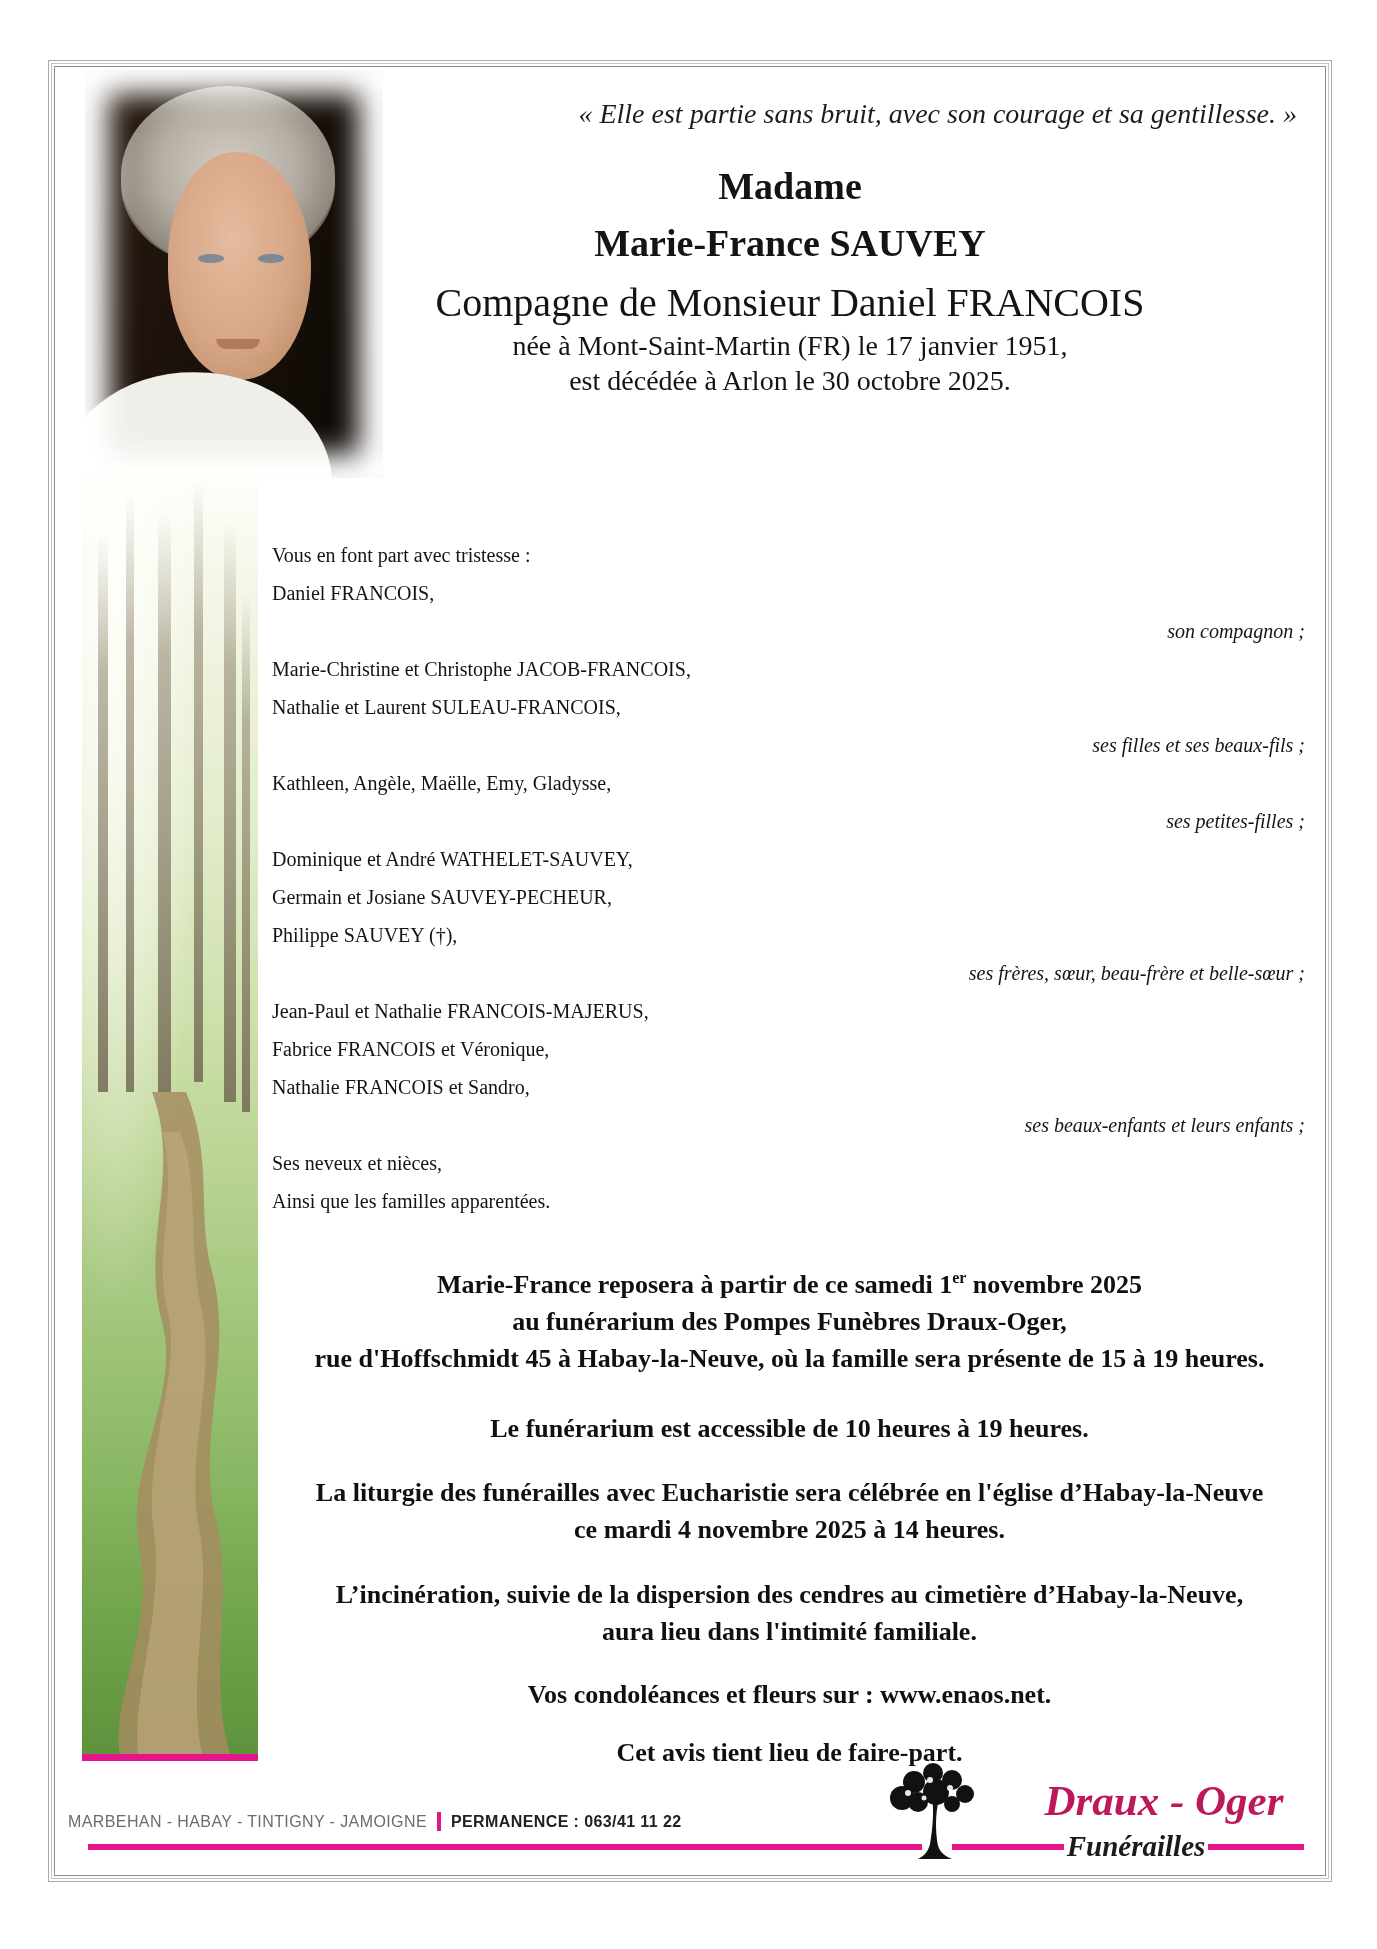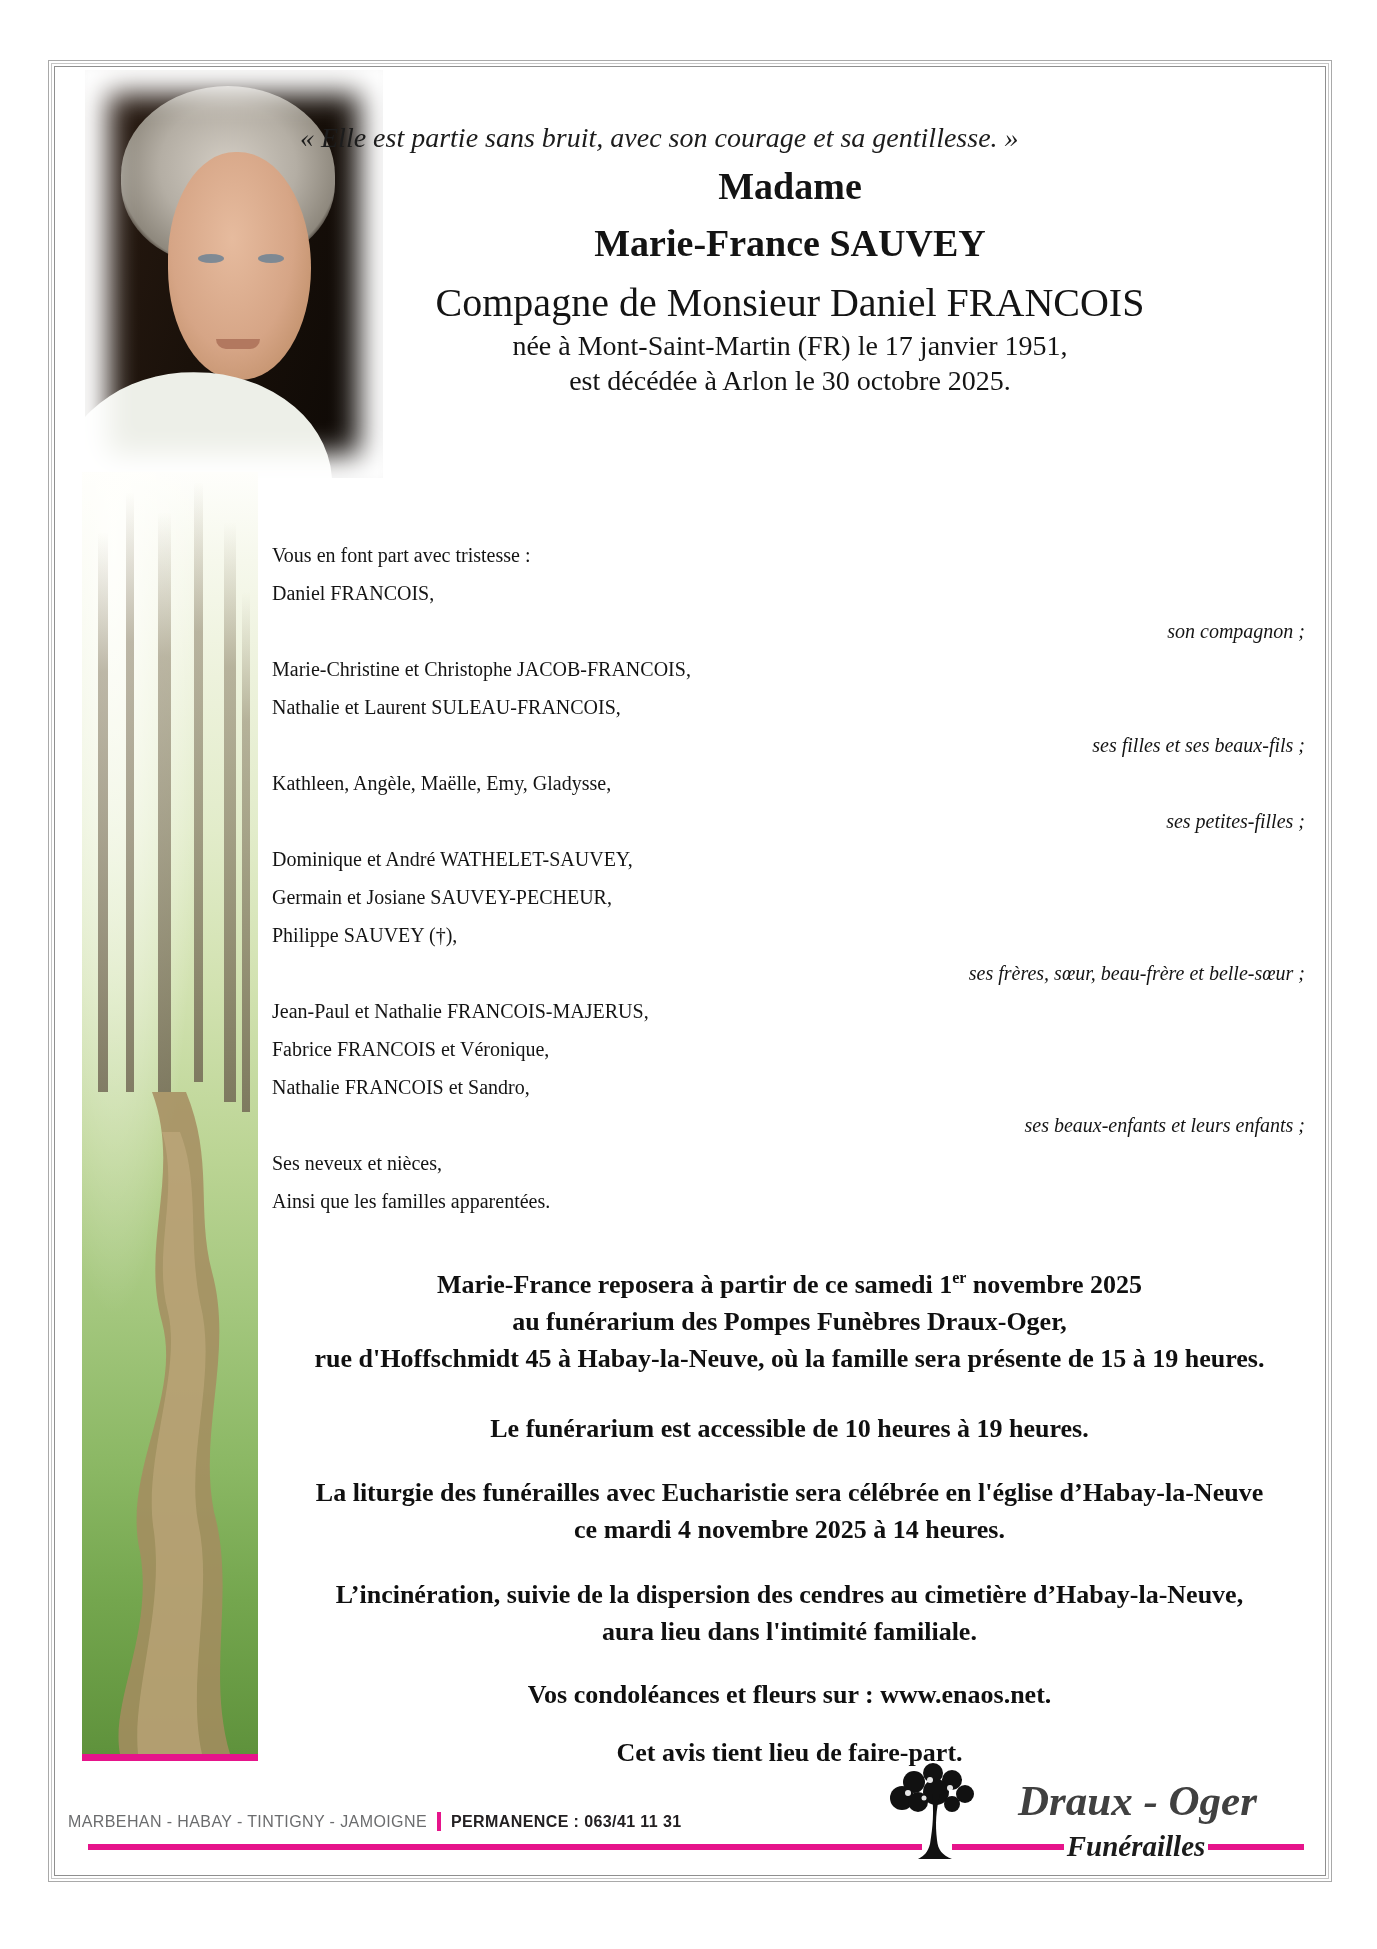--- a/index.html
+++ b/index.html
@@ -28,22 +28,22 @@
 
   
   .forest{position:absolute;left:82px;top:472px;width:176px;height:1282px;overflow:hidden;
       border-bottom:7px solid #e6148b;
       background-image:
         radial-gradient(ellipse at 18% 6%, rgba(255,255,252,.95) 0%, rgba(255,255,252,0) 45%),
         linear-gradient(to bottom,#fefefb 0%,#f6f8ec 7%,#edf2dc 16%,#e2ecca 28%,#d2e2b1 40%,#bcd595 53%,#a2c67c 66%,#8ab763 78%,#74a64e 88%,#5f923c 100%);}
   .forest svg{position:absolute;inset:0;width:100%;height:100%;}
 
   
-  .quote{position:absolute;left:300px;right:80px;top:98px;text-align:left;
-         font-style:italic;font-size:28px;color:#1c1c1c;margin-top:24px;}
+  .quote{position:absolute;left:300px;right:80px;top:98px;text-align:right;
+         font-style:italic;font-size:28px;color:#1c1c1c;}
   .header{position:absolute;left:260px;right:57px;top:158px;text-align:center;line-height:1.25;}
   .header .t1{font-size:38px;font-weight:bold;line-height:57px;}
   .header .t2{font-size:40px;margin-top:6px;}
   .header .t3{font-size:28px;margin-top:0;line-height:35px;}
   .header .t4{font-size:28px;line-height:35px;}
 
   
   .family{position:absolute;left:272px;top:536px;width:1033px;font-size:20px;line-height:38px;}
   .family .ln{white-space:nowrap;}
   .family .right{text-align:right;font-style:italic;}
@@ -62,22 +62,22 @@
   .footer-line .sep{display:inline-block;width:4px;height:19px;background:#e6148b;
        margin:0 10px;vertical-align:-4px;}
   .footer-line .perm{font-weight:bold;color:#232022;}
 
   .rule{position:absolute;top:1844px;height:6px;background:#e6148b;}
   .rule.s1{left:88px;width:834px;}
   .rule.s2{left:952px;width:112px;}
   .rule.s3{left:1208px;width:96px;}
 
   .tree{position:absolute;left:878px;top:1760px;width:114px;height:102px;}
-  .logo-name{position:absolute;left:1018px;top:1776px;width:292px;text-align:left;
-       font-size:43px;font-weight:bold;font-style:italic;color:#404040;white-space:nowrap;}
+  .logo-name{position:absolute;left:1018px;top:1776px;width:292px;text-align:center;
+       font-size:43px;font-weight:bold;font-style:italic;color:#be185d;white-space:nowrap;}
   .logo-sub{position:absolute;left:1056px;top:1830px;width:160px;text-align:center;
        font-size:29px;font-weight:bold;font-style:italic;color:#1b1b1b;white-space:nowrap;}
 </style>
 </head>
 <body>
 
 <div class="page">
 
   <div class="frame">
       <div class="f2">
@@ -161,21 +161,21 @@
       <span>L’incinération, suivie de la dispersion des cendres au cimetière d’Habay-la-Neuve,</span><br>
       <span>aura lieu dans l'intimité familiale.</span>
     </p>
     <p class="m4">
       <span>Vos condoléances et fleurs sur : </span><span>www.enaos.net</span><span>.</span>
     </p>
     <p class="m5">Cet avis tient lieu de faire-part.</p>
   </div>
 
   <div class="footer-line">
-    <span>MARBEHAN - HABAY - TINTIGNY - JAMOIGNE</span><span class="sep"></span><span class="perm">PERMANENCE : 063/41 11 31</span>
+    <span>MARBEHAN - HABAY - TINTIGNY - JAMOIGNE</span><span class="sep"></span><span class="perm">PERMANENCE : 063/41 11 22</span>
   </div>
 
   <div class="rule s1"></div>
   <div class="rule s2"></div>
   <div class="rule s3"></div>
 
   <svg class="tree" viewBox="0 0 114 102">
     <g fill="#111111">
       <circle cx="24" cy="38" r="12"></circle>
       <circle cx="36" cy="22" r="11"></circle>

